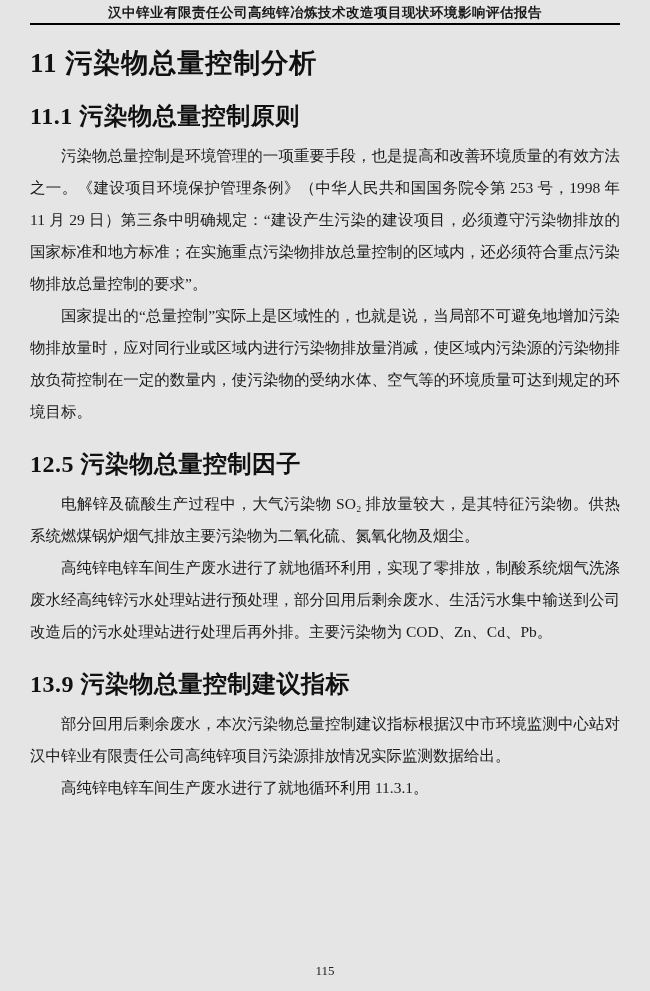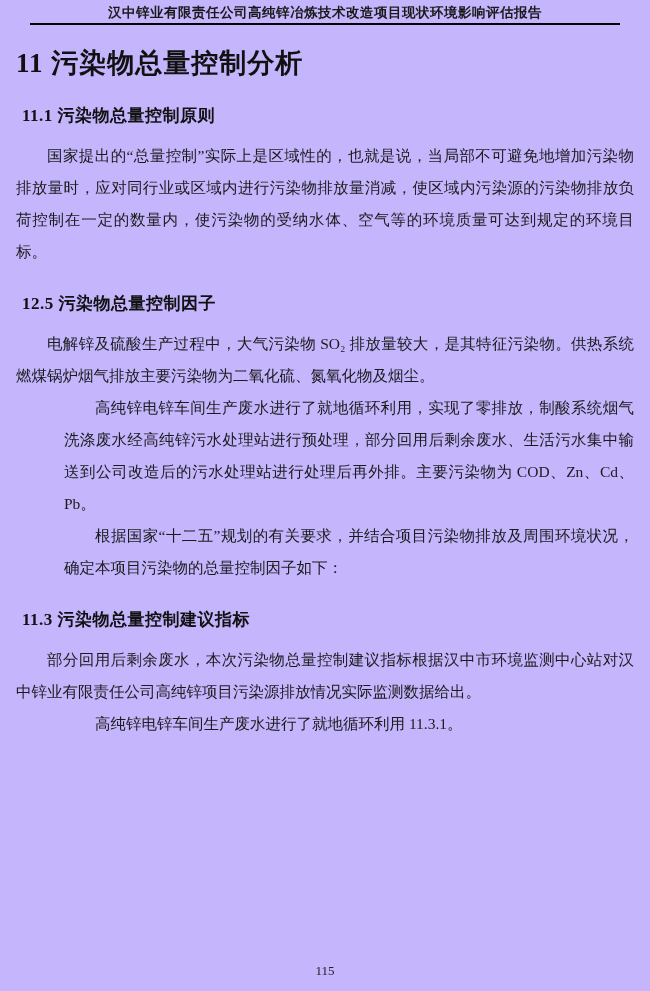--- a/index.html
+++ b/index.html
@@ -6,27 +6,27 @@
   html, body {
     margin: 0;
     padding: 0;
     background: #ffffff;
   }
   .page {
     position: relative;
     width: 650px;
     height: 991px;
     margin: 0 auto;
-    background: #c4b5fd;
+    background: #e5e5e5;
     color: #1a1a1a;
     font-family: "Liberation Serif", "DejaVu Serif", serif;
     overflow: hidden;
   }
   .content {
-    padding: 0 16px;
+    padding: 0 30px;
   }
   
   .running-header {
     padding-top: 5px;
     text-align: center;
   }
   .running-header .header-text {
     font-size: 13.5px;
     font-weight: bold;
     letter-spacing: 0.5px;
@@ -42,39 +42,38 @@
   
   h1.chapter-title {
     margin: 21px 0 0 0;
     font-size: 27px;
     font-weight: bold;
     line-height: 34px;
     letter-spacing: 1px;
     color: #111;
   }
   h2.section-title {
-    margin: 24px 0 0 6px;
-    font-size: 17px;
+    margin: 24px 0 0 0;
+    font-size: 24px;
     font-weight: bold;
     line-height: 24px;
     letter-spacing: 0.5px;
     color: #111;
   }
   
   p.body-para {
     margin: 12px 0 0 0;
     font-size: 15.5px;
     line-height: 32px;
     text-align: justify;
     text-indent: 2em;
     color: #1b1b1b;
   }
   p.body-para + p.body-para {
     margin-top: 0;
-    margin-left: 48px;
   }
   
   .page-footer {
     position: absolute;
     bottom: 12px;
     left: 0;
     right: 0;
     text-align: center;
     font-size: 13px;
     color: #222;
@@ -88,28 +87,28 @@
   <div class="running-header">
     <div class="header-text">汉中锌业有限责任公司高纯锌冶炼技术改造项目现状环境影响评估报告</div>
   </div>
   <hr class="header-rule">
 
   <div class="content">
 
     <h1 class="chapter-title">11 污染物总量控制分析</h1>
 
     <h2 class="section-title">11.1 污染物总量控制原则</h2>
+    <p class="body-para">污染物总量控制是环境管理的一项重要手段，也是提高和改善环境质量的有效方法之一。《建设项目环境保护管理条例》（中华人民共和国国务院令第 253 号，1998 年 11 月 29 日）第三条中明确规定：“建设产生污染的建设项目，必须遵守污染物排放的国家标准和地方标准；在实施重点污染物排放总量控制的区域内，还必须符合重点污染物排放总量控制的要求”。</p>
     <p class="body-para">国家提出的“总量控制”实际上是区域性的，也就是说，当局部不可避免地增加污染物排放量时，应对同行业或区域内进行污染物排放量消减，使区域内污染源的污染物排放负荷控制在一定的数量内，使污染物的受纳水体、空气等的环境质量可达到规定的环境目标。</p>
 
     <h2 class="section-title">12.5 污染物总量控制因子</h2>
     <p class="body-para">电解锌及硫酸生产过程中，大气污染物 SO₂ 排放量较大，是其特征污染物。供热系统燃煤锅炉烟气排放主要污染物为二氧化硫、氮氧化物及烟尘。</p>
     <p class="body-para">高纯锌电锌车间生产废水进行了就地循环利用，实现了零排放，制酸系统烟气洗涤废水经高纯锌污水处理站进行预处理，部分回用后剩余废水、生活污水集中输送到公司改造后的污水处理站进行处理后再外排。主要污染物为 COD、Zn、Cd、Pb。</p>
-    <p class="body-para">根据国家“十二五”规划的有关要求，并结合项目污染物排放及周围环境状况，确定本项目污染物的总量控制因子如下：</p>
 
-    <h2 class="section-title">11.3 污染物总量控制建议指标</h2>
+    <h2 class="section-title">13.9 污染物总量控制建议指标</h2>
     <p class="body-para">部分回用后剩余废水，本次污染物总量控制建议指标根据汉中市环境监测中心站对汉中锌业有限责任公司高纯锌项目污染源排放情况实际监测数据给出。</p>
     <p class="body-para">高纯锌电锌车间生产废水进行了就地循环利用 11.3.1。</p>
 
   </div>
 
   <div class="page-footer">
     <span>115</span>
   </div>
 
 </div>

